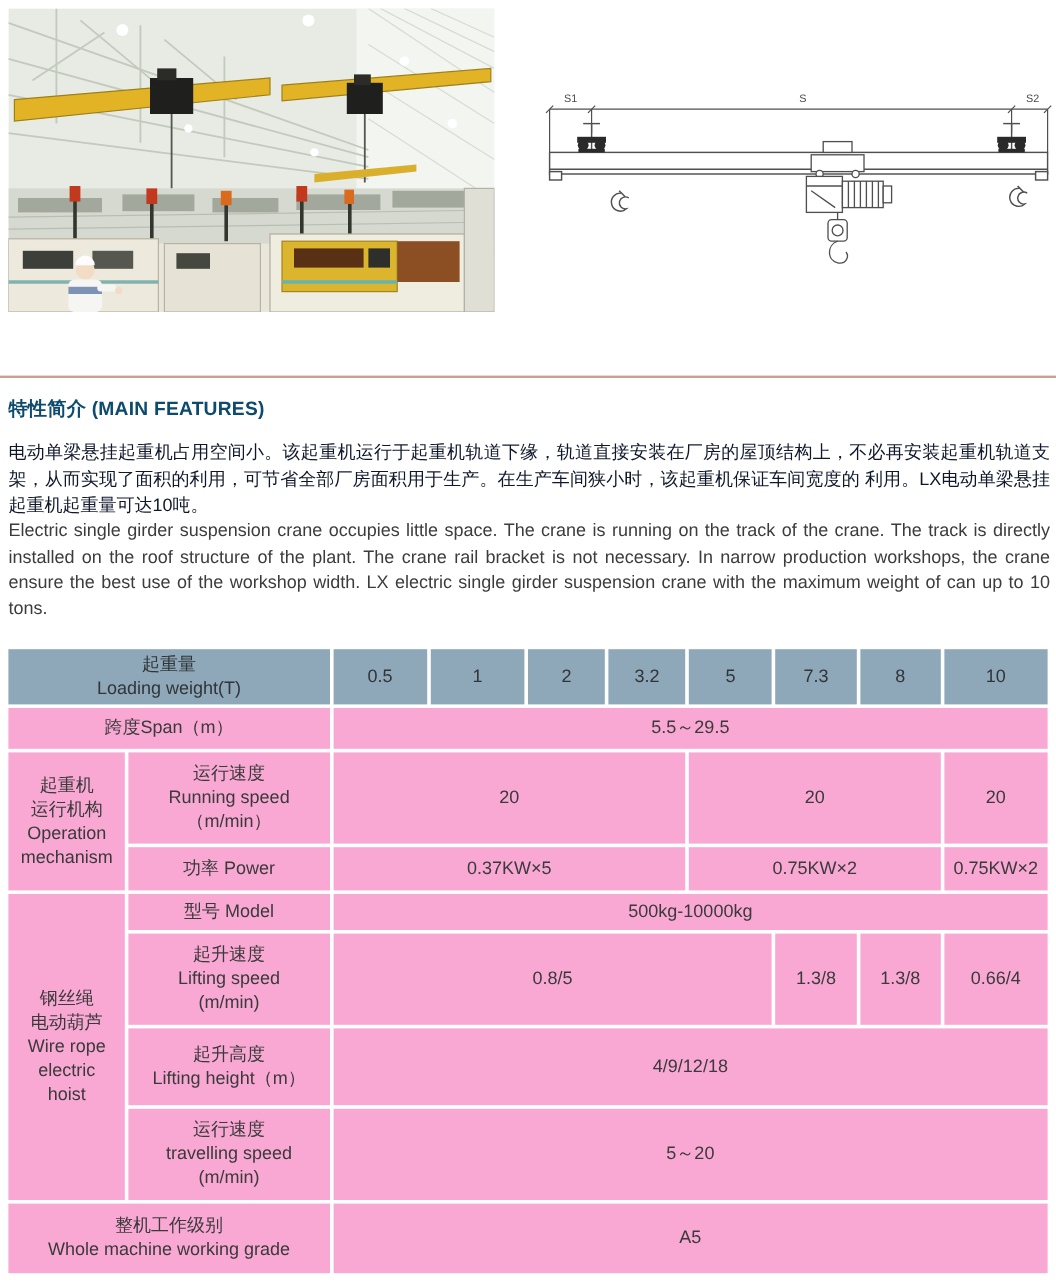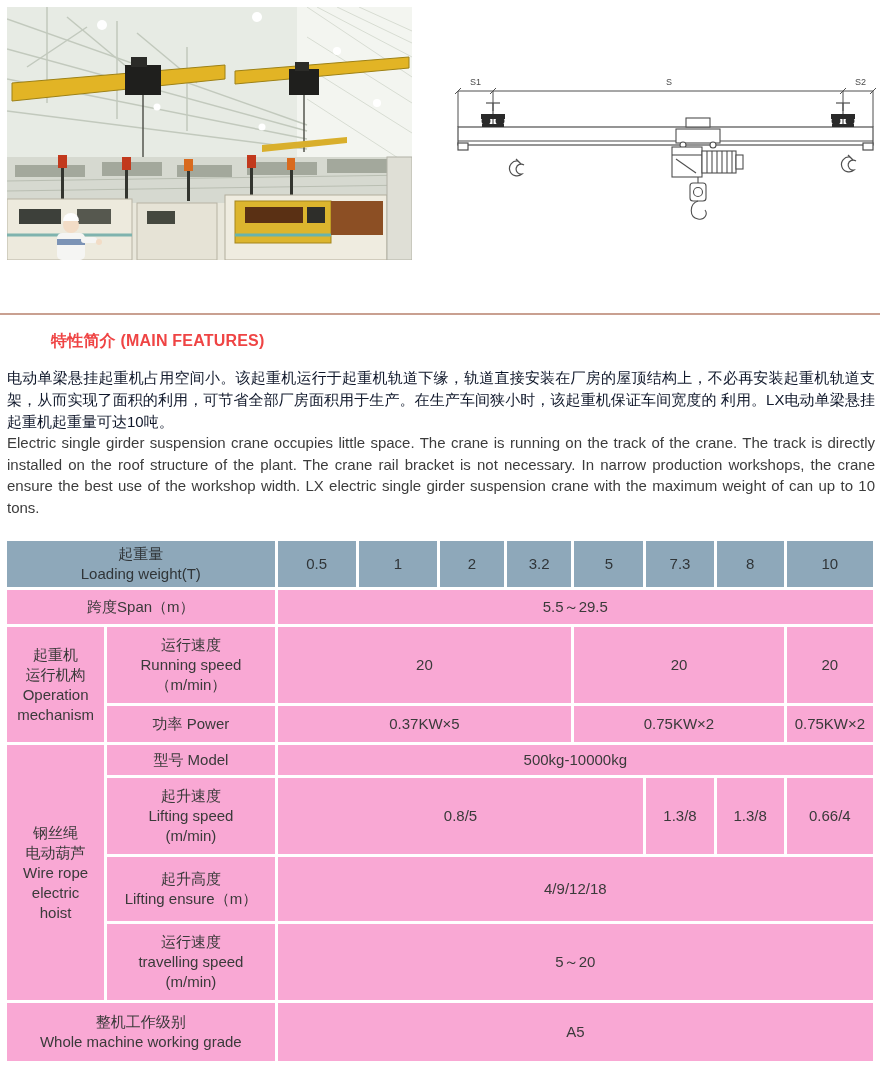--- a/index.html
+++ b/index.html
@@ -14,23 +14,22 @@
   .photo-wrap { position:absolute; left:7px; top:7px; width:405px; height:253px; }
   .photo-wrap svg { display:block; }
 
   .drawing-wrap { position:absolute; left:450px; top:55px; width:430px; height:185px; }
   .drawing-wrap svg { display:block; }
   .dim-label { font-family:"Liberation Sans",sans-serif; font-size:9px; fill:#4a4a4a; }
 
   .divider { position:absolute; left:0; top:313px; width:880px; height:2px; background:#c9a091; }
 
   .features-heading {
-    position:absolute; left:7px; top:331px; font-size:16px; font-weight:bold; color:#ef4444;
+    position:absolute; left:7px; top:331px; font-size:16px; font-weight:bold; color:#0c4a6e;
     letter-spacing:0.2px;
-    margin-left:44px;
   }
   .para-cn {
     position:absolute; left:7px; top:367px; width:868px;
     font-size:15px; line-height:22px; color:#0f172a; text-align:justify;
   }
   .para-en {
     position:absolute; left:7px; top:432px; width:868px;
     font-size:15px; line-height:21.5px; color:#3c3c3c; text-align:justify;
   }
 
@@ -312,21 +311,21 @@
       <td>起升速度
 Lifting speed
 (m/min)</td>
       <td colspan="5">0.8/5</td>
       <td>1.3/8</td>
       <td>1.3/8</td>
       <td>0.66/4</td>
     </tr>
     <tr style="height:64px">
       <td>起升高度
-Lifting ensure（m）</td>
+Lifting height（m）</td>
       <td colspan="8">4/9/12/18</td>
     </tr>
     <tr style="height:76px">
       <td>运行速度
 travelling speed
 (m/min)</td>
       <td colspan="8">5～20</td>
     </tr>
     <tr style="height:58px">
       <td colspan="2">整机工作级别

